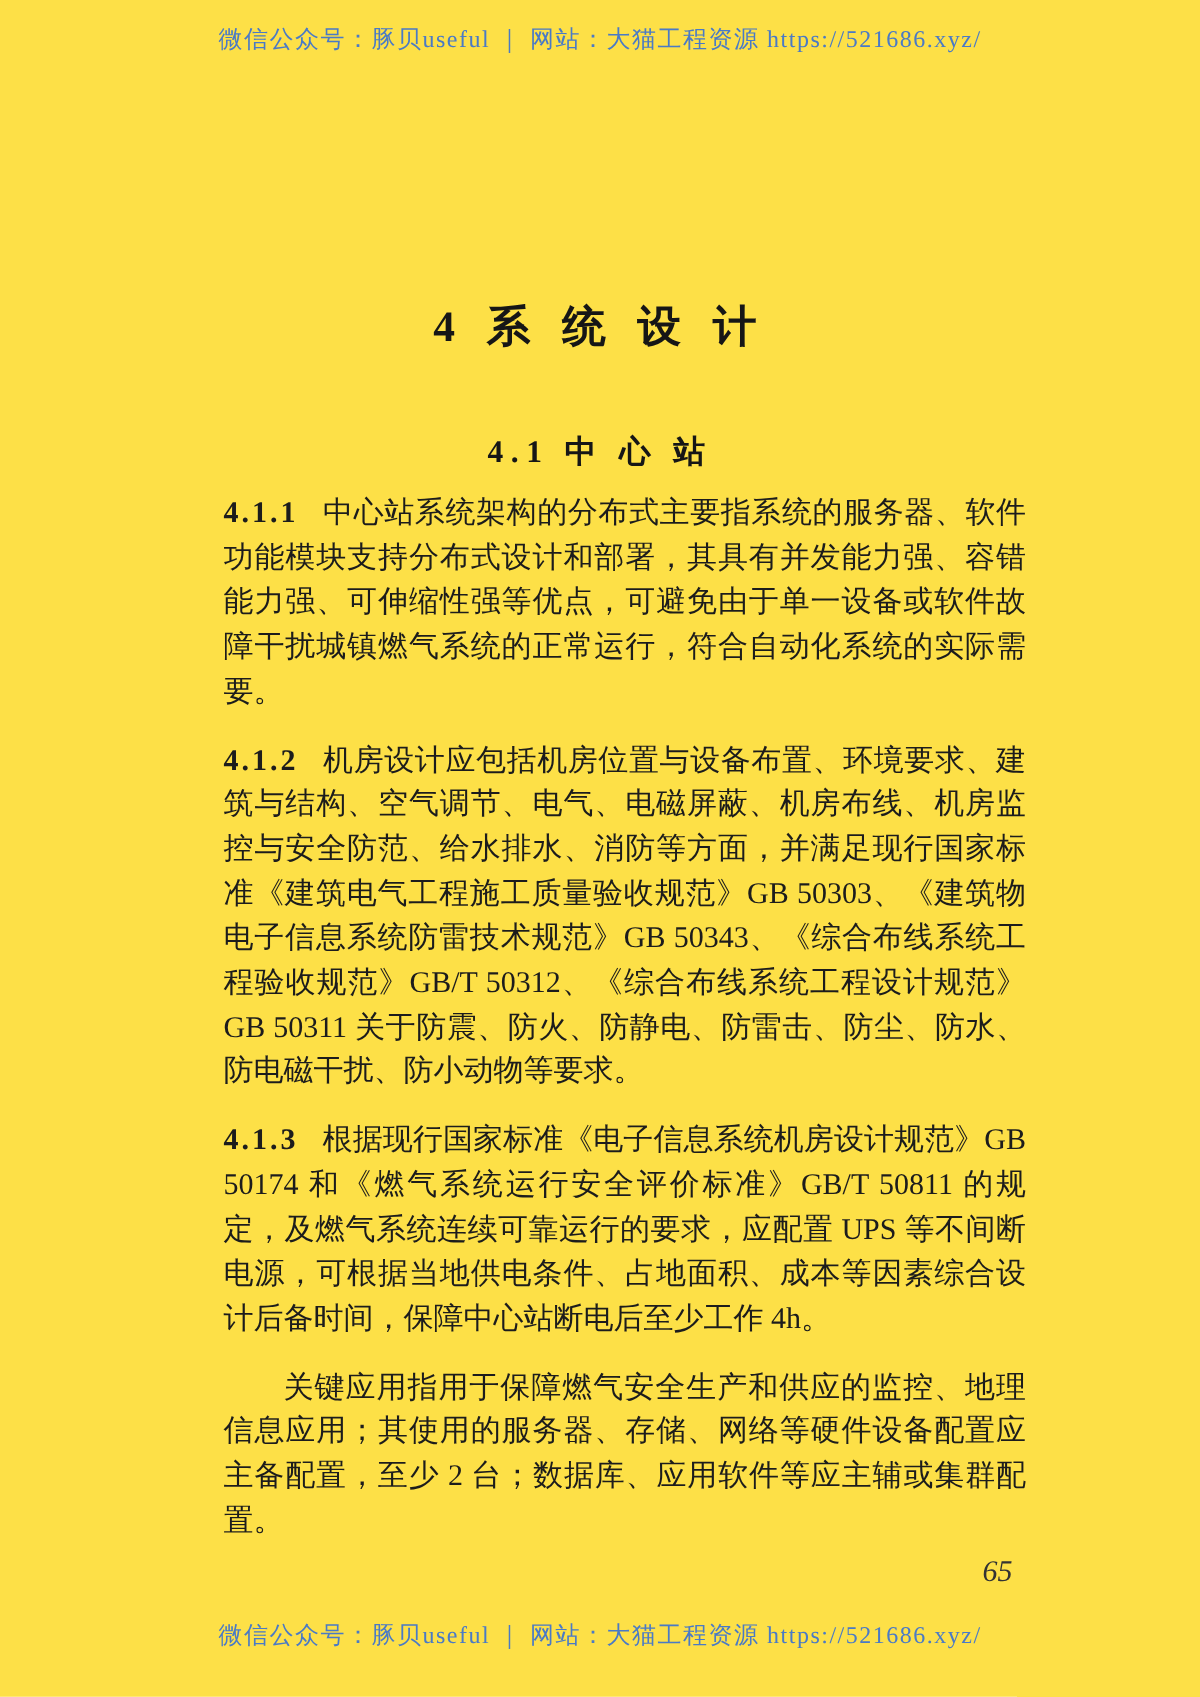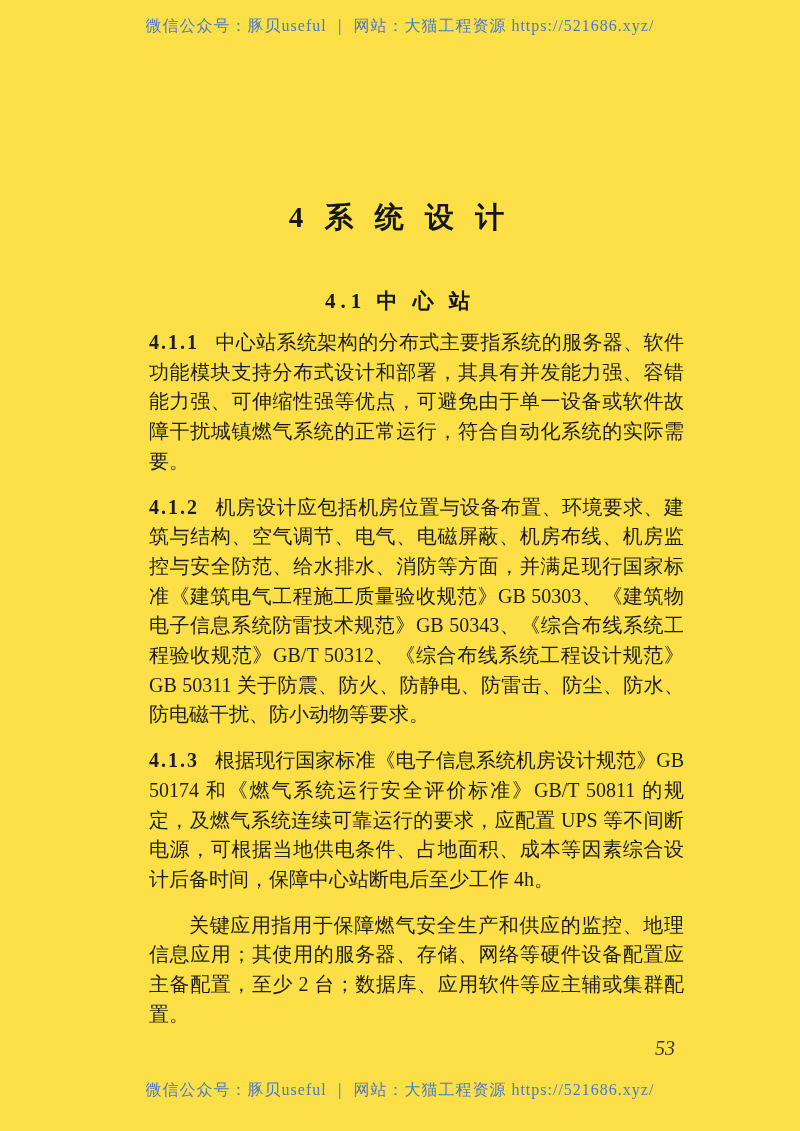--- a/index.html
+++ b/index.html
@@ -95,17 +95,17 @@
     <p class="clause-paragraph"><span class="clause-number">4.1.2</span><span>机房设计应包括机房位置与设备布置、环境要求、建筑与结构、空气调节、电气、电磁屏蔽、机房布线、机房监控与安全防范、给水排水、消防等方面，并满足现行国家标准《建筑电气工程施工质量验收规范》GB 50303、《建筑物电子信息系统防雷技术规范》GB 50343、《综合布线系统工程验收规范》GB/T 50312、《综合布线系统工程设计规范》GB 50311 关于防震、防火、防静电、防雷击、防尘、防水、防电磁干扰、防小动物等要求。</span></p>
 
     <p class="clause-paragraph"><span class="clause-number">4.1.3</span><span>根据现行国家标准《电子信息系统机房设计规范》GB 50174 和《燃气系统运行安全评价标准》GB/T 50811 的规定，及燃气系统连续可靠运行的要求，应配置 UPS 等不间断电源，可根据当地供电条件、占地面积、成本等因素综合设计后备时间，保障中心站断电后至少工作 4h。</span></p>
 
     <p class="sub-paragraph">关键应用指用于保障燃气安全生产和供应的监控、地理信息应用；其使用的服务器、存储、网络等硬件设备配置应主备配置，至少 2 台；数据库、应用软件等应主辅或集群配置。</p>
 
 
 
   </div>
 
-  <div class="page-number">53</div>
+  <div class="page-number">65</div>
 
   <div class="watermark-note watermark-bottom">微信公众号：豚贝useful ｜ 网站：大猫工程资源 https://521686.xyz/</div>
 
 </div>
 
 </body></html>

